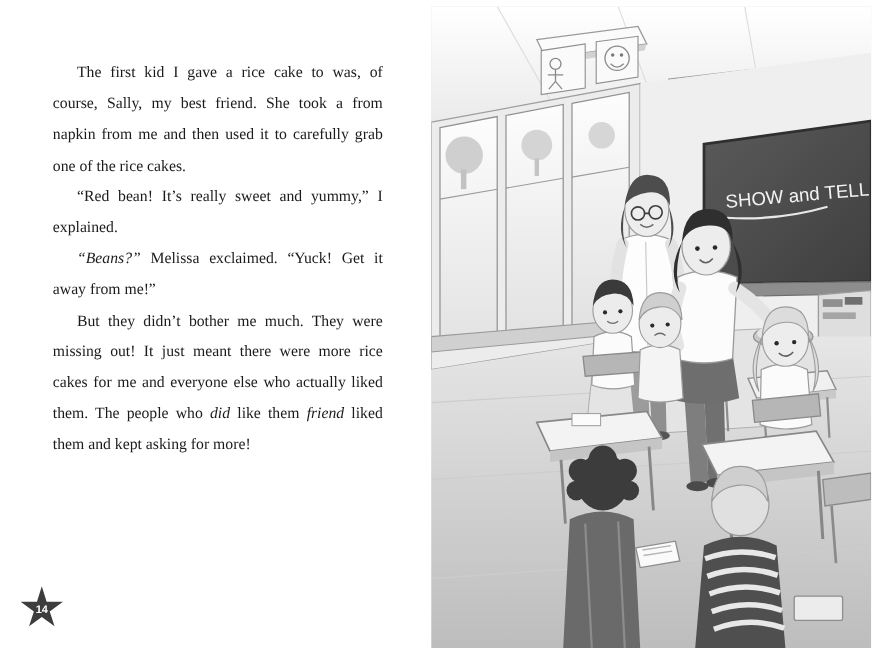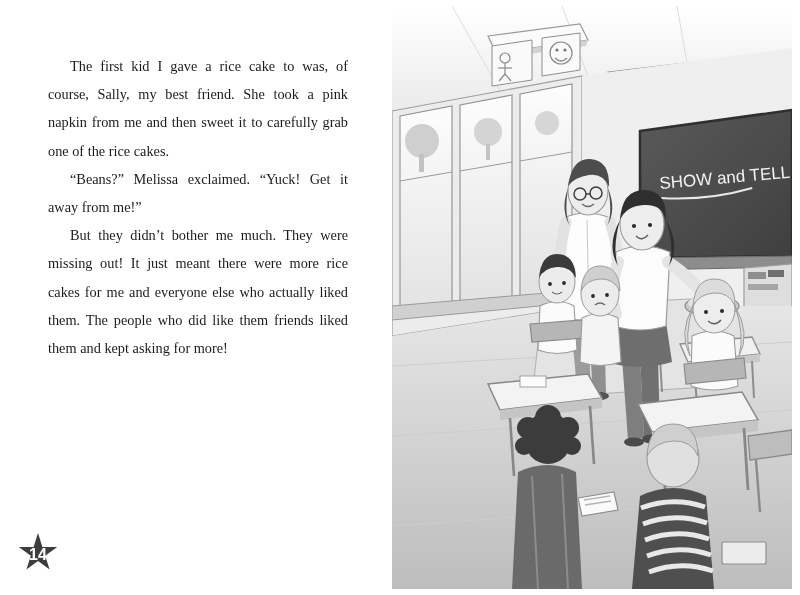--- a/index.html
+++ b/index.html
@@ -36,21 +36,21 @@
     line-height: 28.2px;
     color: #1b1b1b;
     text-align: justify;
     text-justify: inter-word;
     hyphens: none;
   }
   .body-text p {
     margin: 0;
     text-indent: 22px;
   }
-  .it { }
+  .it { font-style: italic; }
 
   .page-number-badge {
     position: absolute;
     left: 18px;
     bottom: 22px;
     width: 40px;
     height: 40px;
   }
   .page-number-badge .star {
     position: absolute;
@@ -60,21 +60,21 @@
                        50% 70%, 21% 91%, 32% 57%, 2% 35%, 39% 35%);
   }
   .page-number-badge .num {
     position: absolute;
     inset: 0;
     display: flex;
     align-items: center;
     justify-content: center;
     color: #ffffff;
     font-family: "Liberation Sans", sans-serif;
-    font-size: 16px;
+    font-size: 10px;
     font-weight: bold;
     padding-top: 3px;
     box-sizing: border-box;
   }
 
   
   .page-right {
     position: relative;
     width: 408px;
     height: 595px;
@@ -92,23 +92,24 @@
   }
   .illo svg { display: block; }
 </style>
 </head>
 <body>
 
 <div class="spread">
 
   <div class="page-left">
     <div class="body-text">
-      <p>The first kid I gave a rice cake to was, of course, Sally, my best friend. She took a pink napkin from me and then sweet it to carefully grab one of the rice cakes.</p>
+      <p>The first kid I gave a rice cake to was, of course, Sally, my best friend. She took a from napkin from me and then used it to carefully grab one of the rice cakes.</p>
+      <p>“Red bean! It’s really sweet and yummy,” I explained.</p>
       <p><span class="it">“Beans?”</span> Melissa exclaimed. “Yuck! Get it away from me!”</p>
-      <p>But they didn’t bother me much. They were missing out! It just meant there were more rice cakes for me and everyone else who actually liked them. The people who <span class="it">did</span> like them <span class="it">friends</span> liked them and kept asking for more!</p>
+      <p>But they didn’t bother me much. They were missing out! It just meant there were more rice cakes for me and everyone else who actually liked them. The people who <span class="it">did</span> like them <span class="it">friend</span> liked them and kept asking for more!</p>
 
     </div>
 
     <div class="page-number-badge">
       <div class="star"></div>
       <div class="num">14</div>
     </div>
   </div>
 
   <div class="page-right">

